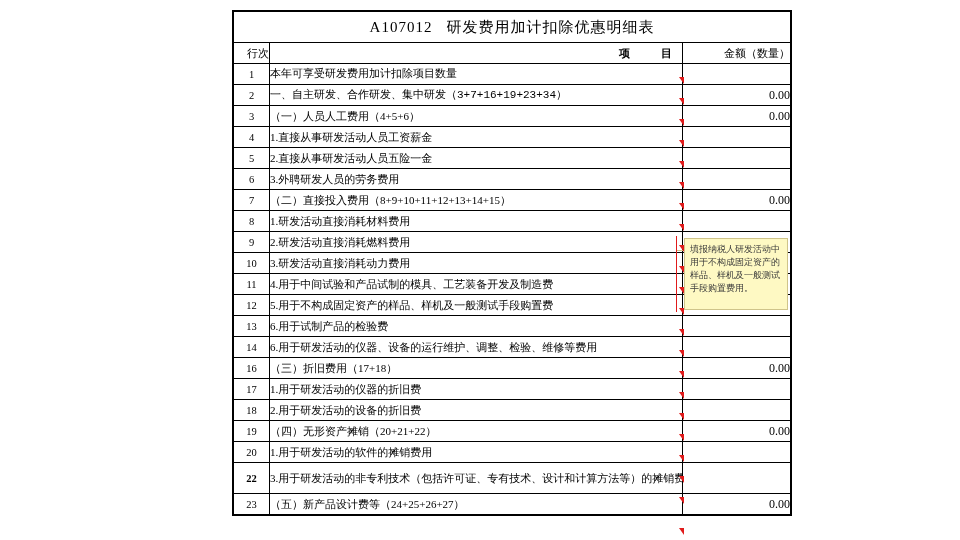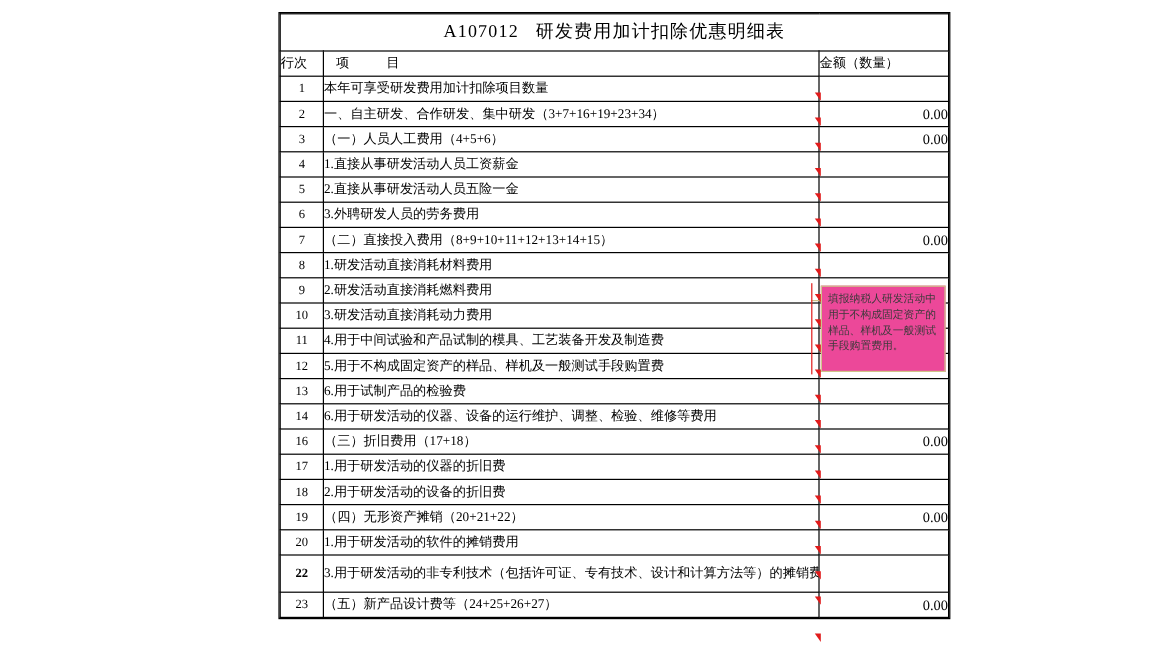--- a/index.html
+++ b/index.html
@@ -44,26 +44,26 @@
     font-weight: bold;
     letter-spacing: 1px;
     height: 30px;
     line-height: 30px;
     border-top: none;
     border-left: none;
     border-right: none;
   }
   .title-cell .code { margin-right: 14px; }
   .hdr {
-    text-align: left;
+    text-align: right;
     font-size: 11px;
     height: 20px;
     line-height: 20px;
   }
-  .hdr.item { letter-spacing: 10px; text-indent: 10px; }
+  .hdr.item { letter-spacing: 10px; text-indent: 10px; font-weight: bold; }
   .col-no { width: 36px; }
   .col-amt { width: 108px; }
   .rowno {
     text-align: center;
     font-size: 10.5px;
     height: 20px;
   }
   .rowno.tall { height: 30px; font-weight: bold; }
   .item {
     font-size: 11px;
@@ -73,21 +73,21 @@
     white-space: nowrap;
     overflow: hidden;
   }
   .item.tall { height: 30px; line-height: 30px; }
   .amt {
     font-size: 12px;
     text-align: right;
     padding-right: 6px;
     height: 20px;
   }
-  .ind0 { padding-left: 6px; }
+  .ind0 { padding-left: 6px; font-family: Liberation Mono, monospace; }
   .ind1 { padding-left: 18px; }
   .ind2 { padding-left: 34px; }
   .ind3 { padding-left: 52px; }
 
   
   .tick {
     position: absolute;
     width: 0; height: 0;
     border-left: 5px solid transparent;
     border-right: 0 solid transparent;
@@ -100,21 +100,21 @@
     background: #e01b1b;
     pointer-events: none;
   }
   
   #note {
     position: absolute;
     left: 684px;
     top: 238px;
     width: 104px;
     height: 72px;
-    background: #ec4899;
+    background: #fef9c3;
     border: 1px solid #cfc48a;
     font-family: "Liberation Sans", "DejaVu Sans", sans-serif;
     font-size: 9px;
     line-height: 13px;
     color: #3a3a3a;
     padding: 4px 5px;
     box-sizing: border-box;
   }
   #note-pointer {
     position: absolute;

